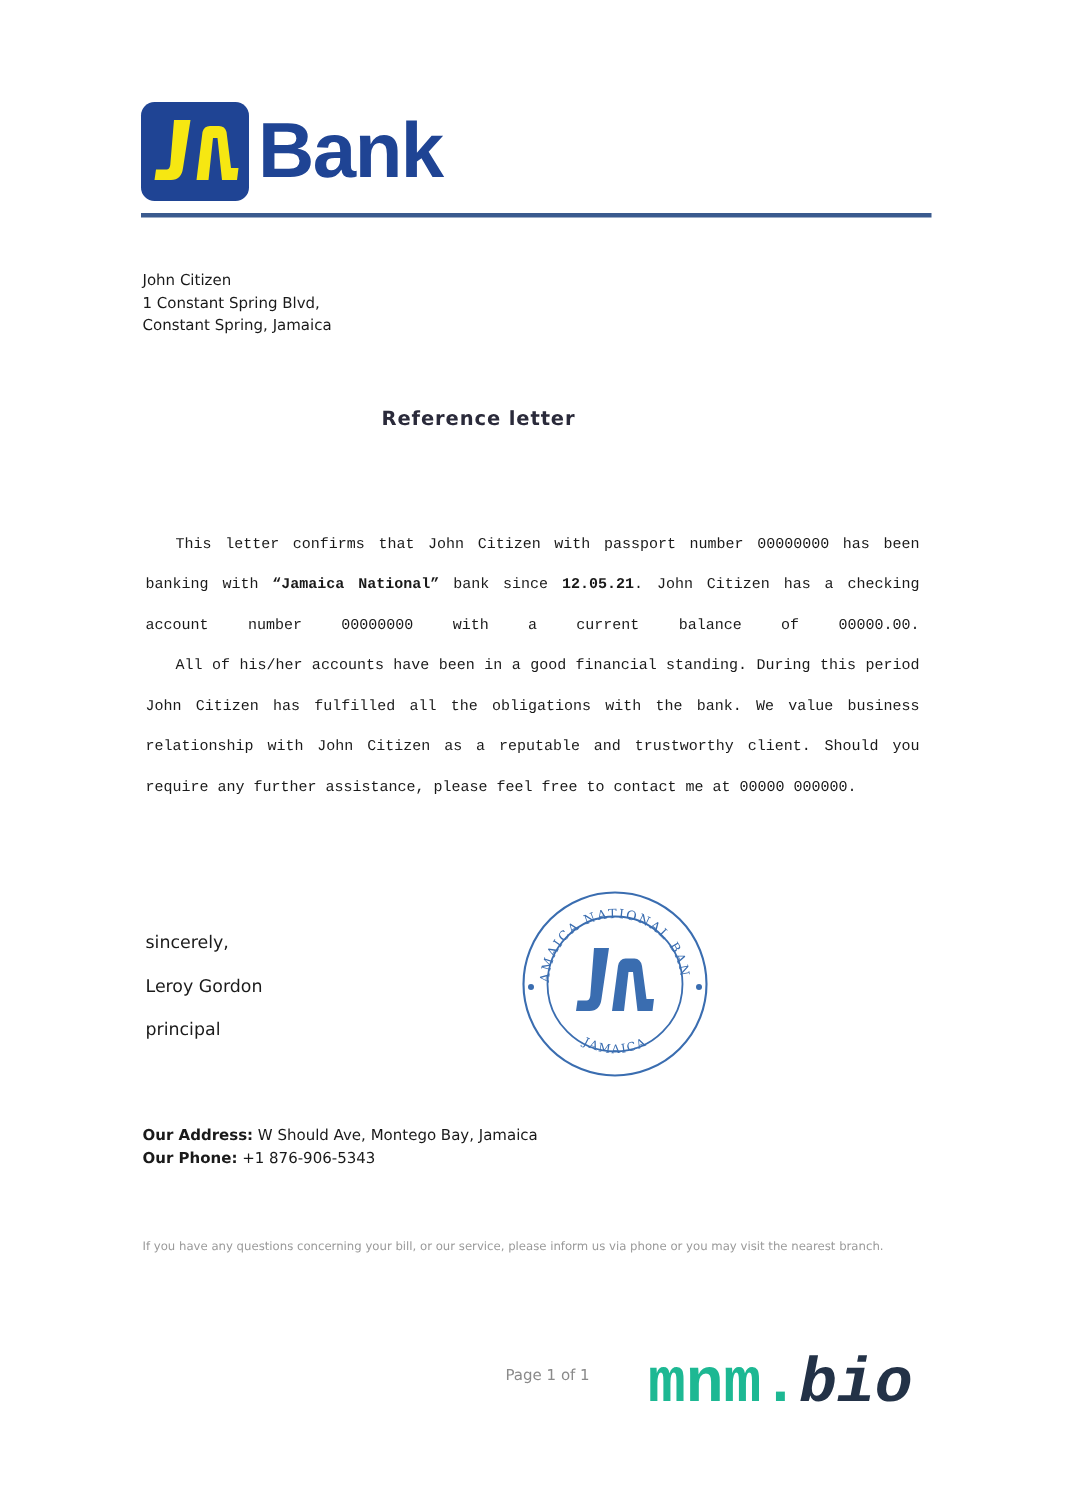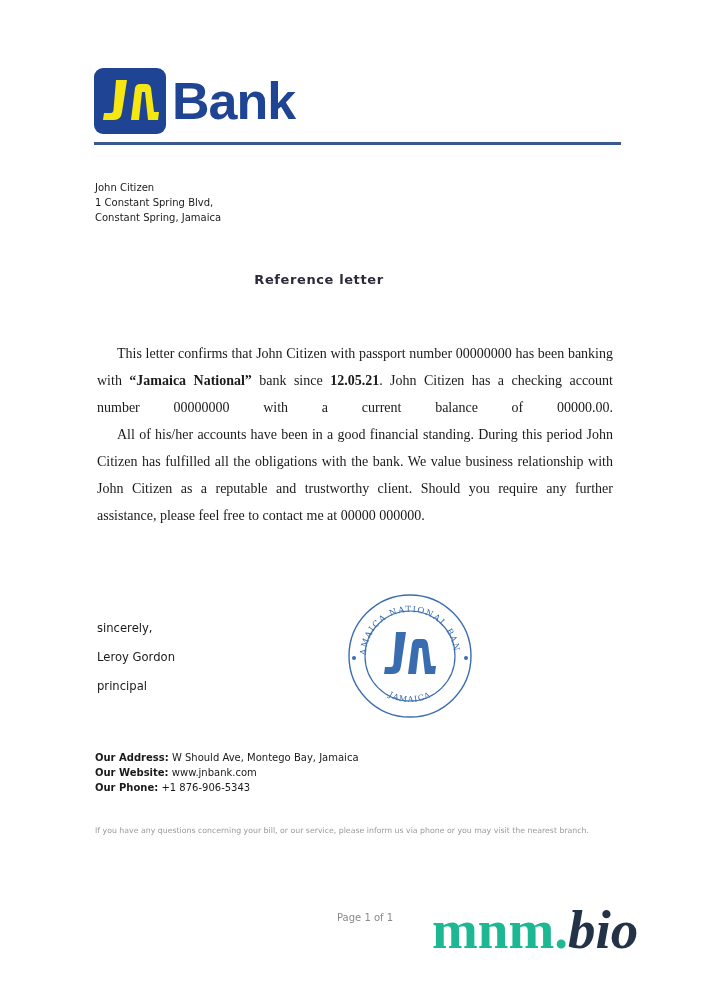--- a/index.html
+++ b/index.html
@@ -5,31 +5,31 @@
   html, body { margin: 0; padding: 0; background: #ffffff; }
   body { width: 720px; height: 1000px; position: relative; overflow: hidden; font-family: "DejaVu Sans", sans-serif; color: #1a1a1a; }
   .logo { position: absolute; left: 94px; top: 68px; display: flex; align-items: center; }
   .logo-badge { width: 72px; height: 66px; border-radius: 9px; background: #1f4494; position: relative; }
   .logo-badge svg { position: absolute; left: 0; top: 0; }
   .logo-text { margin-left: 6px; font-family: "Liberation Sans", sans-serif; font-weight: bold; font-size: 52px; color: #1f4494; letter-spacing: -1px; line-height: 1; }
   .header-rule { position: absolute; left: 94px; top: 142px; width: 527px; height: 3px; background: #3a5a8e; }
   .address { position: absolute; left: 95px; top: 180px; font-family: "DejaVu Sans", sans-serif; font-size: 10px; line-height: 15px; color: #1a1a1a; }
   .address .name { font-weight: normal; }
   .title { position: absolute; left: 0; width: 638px; top: 272px; text-align: center; font-family: "DejaVu Sans", sans-serif; font-weight: bold; font-size: 13px; color: #2a2a3a; letter-spacing: 0.6px; }
-  .body-text { position: absolute; left: 97px; top: 340px; width: 516px; font-family: Liberation Serif, serif; font-size: 14px; line-height: 27px; color: #1a1a1a; text-align: justify; text-align-last: justify; }
+  .body-text { position: absolute; left: 97px; top: 350px; width: 516px; font-family: Liberation Mono, monospace; font-size: 10px; line-height: 27px; color: #1a1a1a; text-align: justify; text-align-last: justify; }
   .body-text p { margin: 0; text-indent: 20px; }
   .body-text p.last-para { text-align-last: left; }
   .body-text .b { font-weight: bold; }
   .signoff { position: absolute; left: 97px; top: 614px; font-family: "DejaVu Sans", sans-serif; font-size: 11.6px; line-height: 29px; color: #1a1a1a; }
   .stamp { position: absolute; left: 346px; top: 592px; width: 128px; height: 128px; }
   .contact { position: absolute; left: 95px; top: 750px; font-family: "DejaVu Sans", sans-serif; font-size: 10px; line-height: 15px; color: #1a1a1a; }
   .contact .lbl { font-weight: bold; }
   .disclaimer { position: absolute; left: 95px; top: 826px; width: 540px; font-family: "DejaVu Sans", sans-serif; font-size: 7.8px; color: #9a9a9a; white-space: nowrap; }
   .page-num { position: absolute; left: 337px; top: 912px; font-family: "DejaVu Sans", sans-serif; font-size: 10px; color: #8a8a8a; }
-  .watermark { position: absolute; left: 432px; top: 902px; font-family: Liberation Serif, serif; font-weight: bold; font-size: 55px; line-height: 1; letter-spacing: 0px; }
+  .watermark { position: absolute; left: 432px; top: 902px; font-family: Liberation Mono, monospace; font-weight: bold; font-size: 42px; line-height: 1; letter-spacing: 0px; }
   .watermark .wm-a { color: #1db893; }
   .watermark .wm-b { color: #233247; font-style: italic; }
 </style>
 </head>
 <body>
 
 <div class="logo">
   <div class="logo-badge">
     <svg width="72" height="66" viewBox="0 0 72 66">
 
@@ -76,20 +76,19 @@
   <text font-family="DejaVu Serif, serif" font-size="8" fill="#3a6db0" letter-spacing="1">
     <textPath href="#botArc" startOffset="50%" text-anchor="middle">JAMAICA</textPath>
   </text>
 
   <path d="M50 40 L60 40 L55 74 Q54 82 47 82 L38 82 L39 75 L45 75 Q47 75 47.5 72 Z" fill="#3a6db0"></path>
   <path d="M62 82 L66 52 Q67 47 71 47 L77 47 Q81 47 82 52 L85 74 L90 74 L89 82 L79 82 L76 56 L73 56 L70 82 Z" fill="#3a6db0"></path>
 </svg>
 
 <div class="contact">
   <div><span class="lbl">Our Address:</span><span> W Should Ave, Montego Bay, Jamaica</span></div>
-  <div><span class="lbl">Our Website:</span><span> www.jnbank.com</span></div>
   <div><span class="lbl">Our Phone:</span><span> +1 876-906-5343</span></div>
 </div>
 
 <div class="disclaimer">If you have any questions concerning your bill, or our service, please inform us via phone or you may visit the nearest branch.</div>
 <div class="page-num">Page 1 of 1</div>
 
 <div class="watermark"><span class="wm-a">mnm.</span><span class="wm-b">bio</span></div>
 
 </body></html>

